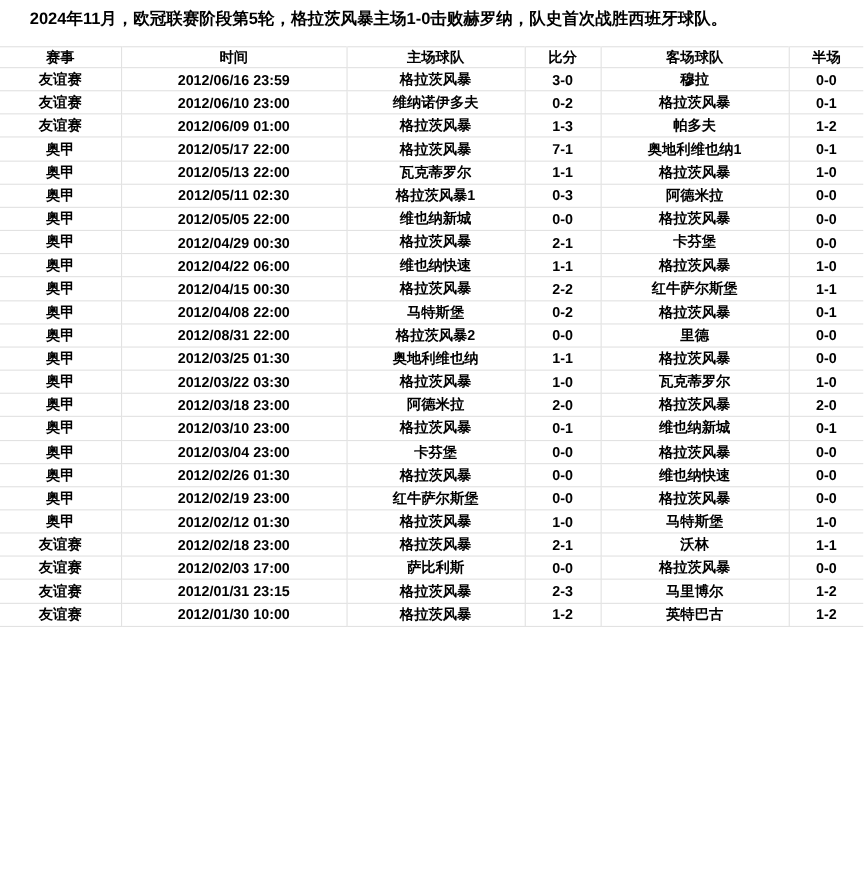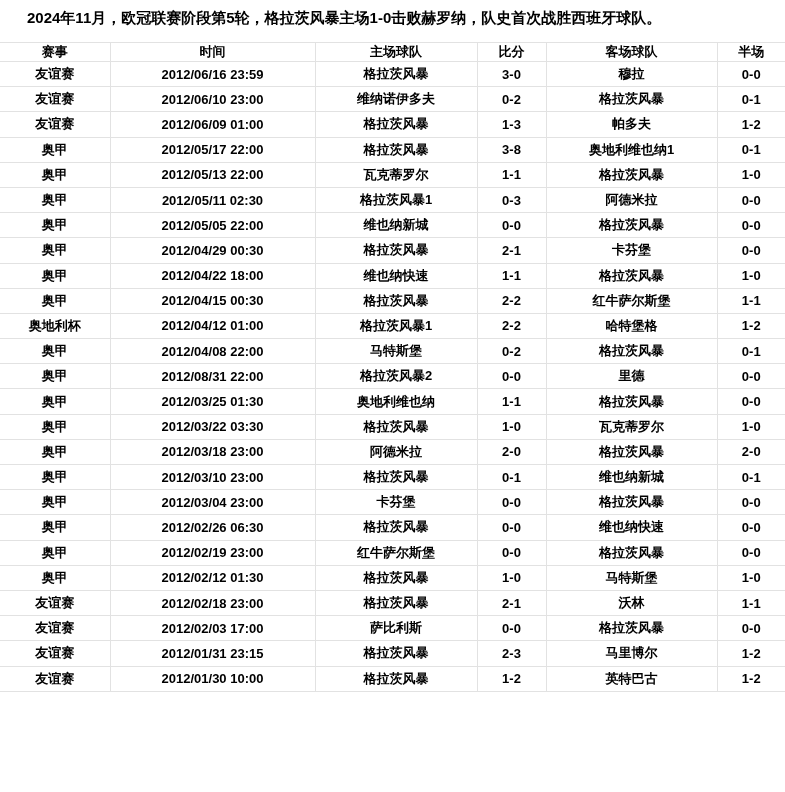--- a/index.html
+++ b/index.html
@@ -10,21 +10,21 @@
     font-size: 15px;
     font-weight: bold;
     line-height: 18px;
     padding: 9px 26px 0 27px;
     color: #000000;
     white-space: nowrap;
   }
 
   table.matches-table {
     width: 785px;
-    height: 650px;
+    height: 528px;
     margin-top: 15px;
     border-collapse: collapse;
     table-layout: fixed;
     border-top: 1px solid #e2e2e2;
   }
   .matches-table th,
   .matches-table td {
     text-align: center;
     vertical-align: middle;
     font-size: 13px;
@@ -85,21 +85,21 @@
         <td>2012/06/09 01:00</td>
         <td>格拉茨风暴</td>
         <td>1-3</td>
         <td>帕多夫</td>
         <td>1-2</td>
       </tr>
       <tr>
         <td>奥甲</td>
         <td>2012/05/17 22:00</td>
         <td>格拉茨风暴</td>
-        <td>3-8</td>
+        <td>7-1</td>
         <td>奥地利维也纳1</td>
         <td>0-1</td>
       </tr>
       <tr>
         <td>奥甲</td>
         <td>2012/05/13 22:00</td>
         <td>瓦克蒂罗尔</td>
         <td>1-1</td>
         <td>格拉茨风暴</td>
         <td>1-0</td>
@@ -123,41 +123,33 @@
       <tr>
         <td>奥甲</td>
         <td>2012/04/29 00:30</td>
         <td>格拉茨风暴</td>
         <td>2-1</td>
         <td>卡芬堡</td>
         <td>0-0</td>
       </tr>
       <tr>
         <td>奥甲</td>
-        <td>2012/04/22 18:00</td>
+        <td>2012/04/22 06:00</td>
         <td>维也纳快速</td>
         <td>1-1</td>
         <td>格拉茨风暴</td>
         <td>1-0</td>
       </tr>
       <tr>
         <td>奥甲</td>
         <td>2012/04/15 00:30</td>
         <td>格拉茨风暴</td>
         <td>2-2</td>
         <td>红牛萨尔斯堡</td>
         <td>1-1</td>
-      </tr>
-      <tr>
-        <td>奥地利杯</td>
-        <td>2012/04/12 01:00</td>
-        <td>格拉茨风暴1</td>
-        <td>2-2</td>
-        <td>哈特堡格</td>
-        <td>1-2</td>
       </tr>
       <tr>
         <td>奥甲</td>
         <td>2012/04/08 22:00</td>
         <td>马特斯堡</td>
         <td>0-2</td>
         <td>格拉茨风暴</td>
         <td>0-1</td>
       </tr>
       <tr>
@@ -203,21 +195,21 @@
       <tr>
         <td>奥甲</td>
         <td>2012/03/04 23:00</td>
         <td>卡芬堡</td>
         <td>0-0</td>
         <td>格拉茨风暴</td>
         <td>0-0</td>
       </tr>
       <tr>
         <td>奥甲</td>
-        <td>2012/02/26 06:30</td>
+        <td>2012/02/26 01:30</td>
         <td>格拉茨风暴</td>
         <td>0-0</td>
         <td>维也纳快速</td>
         <td>0-0</td>
       </tr>
       <tr>
         <td>奥甲</td>
         <td>2012/02/19 23:00</td>
         <td>红牛萨尔斯堡</td>
         <td>0-0</td>

